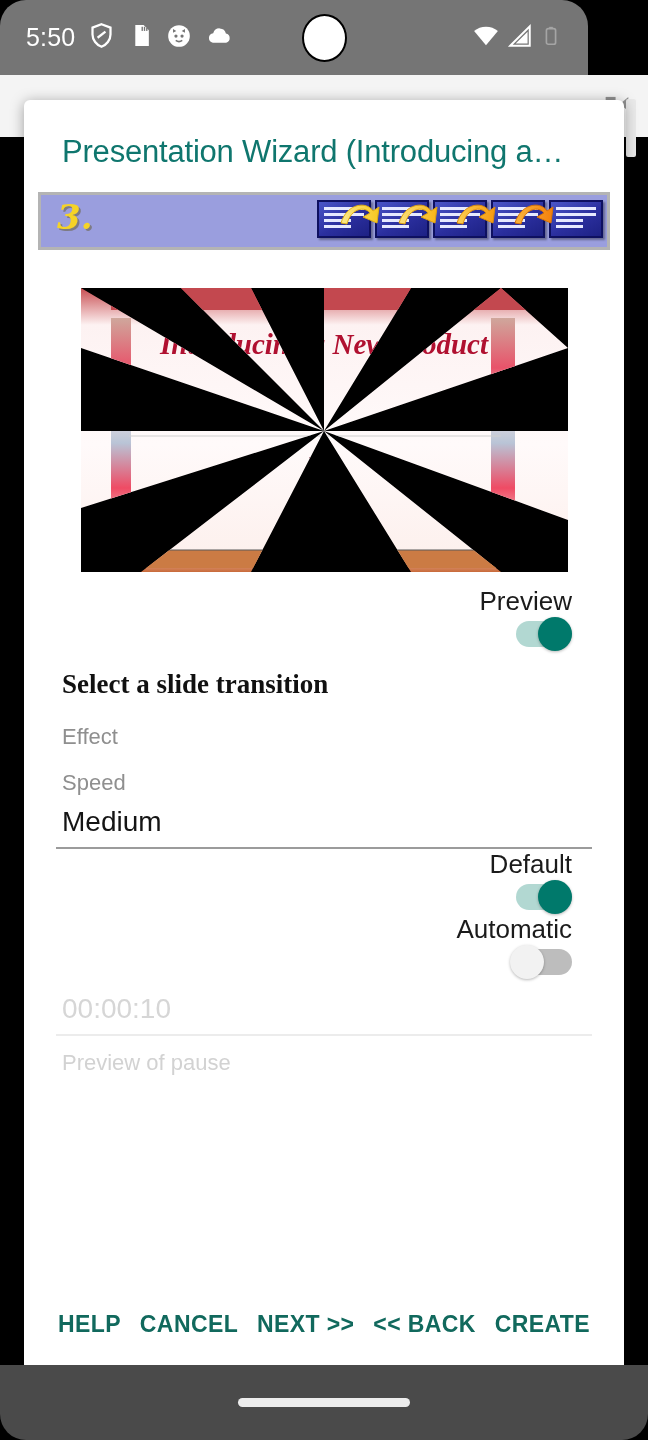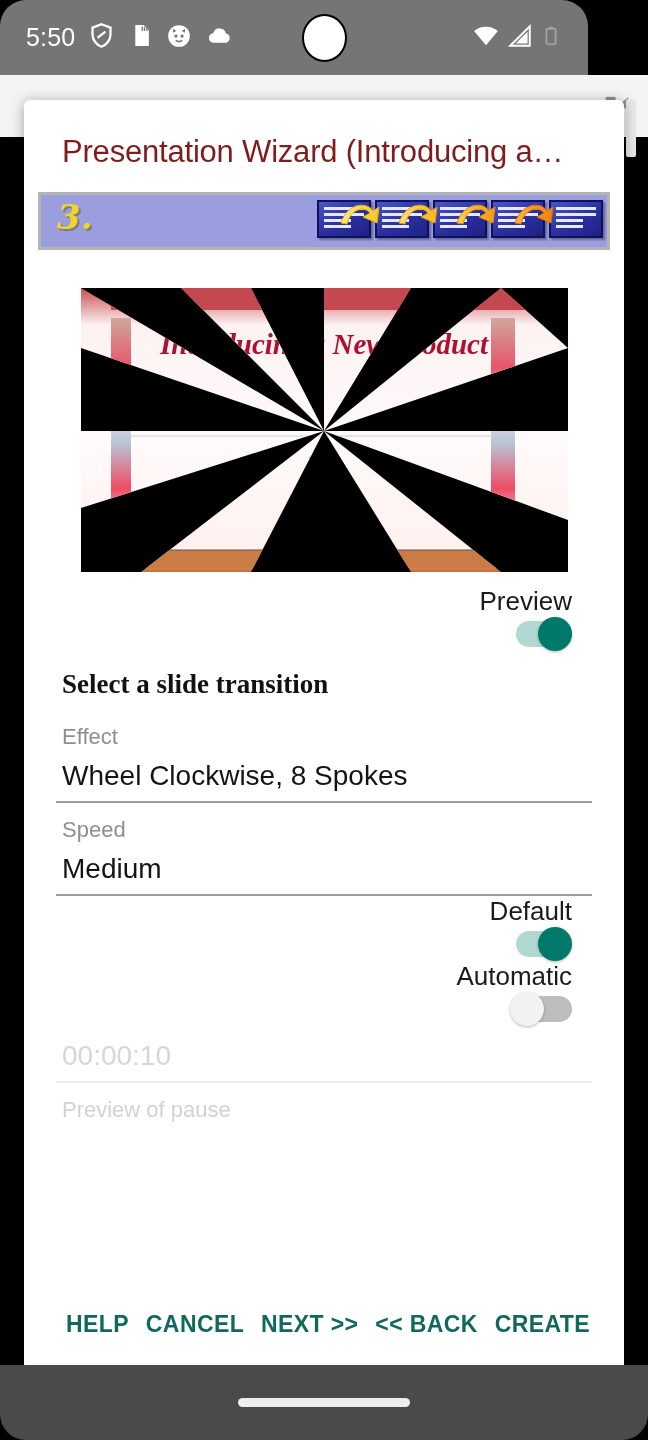--- a/index.html
+++ b/index.html
@@ -71,21 +71,21 @@
     left: 24px; top: 100px;
     width: 600px; height: 1270px;
     background: #ffffff;
     border-radius: 6px;
     z-index: 20;
     overflow: hidden;
     display: flex; flex-direction: column;
     box-shadow: 0 2px 14px rgba(0,0,0,.35);
   }
   #dlg-title {
-    font-size: 31px; color: #7f1d1d;
+    font-size: 31px; color: #0f766e;
     padding: 34px 38px 22px 38px;
     white-space: nowrap; overflow: hidden;
     letter-spacing: -.2px;
   }
   #dlg-body {
     flex: 1;
     overflow: hidden;
     position: relative;
   }
   
@@ -186,21 +186,20 @@
   }
   .toggle.on .track { background: #b2d8d2; }
   .toggle.on .thumb { right: 0; background: #00796b; }
   .toggle.off .track { background: #bdbdbd; }
   .toggle.off .thumb { left: 0; background: #f2f2f2; }
   
   #dlg-actions {
     display: flex; align-items: center; justify-content: space-between;
     padding: 14px 30px 24px 30px;
     background: #fff;
-    margin-left: 8px;
   }
   .act {
     font-size: 23px; font-weight: bold; color: #11695d;
     letter-spacing: .4px; white-space: nowrap;
     background: none; border: none; cursor: pointer;
     font-family: "Liberation Sans", sans-serif;
     padding: 8px 4px;
   }
   
   #navbar {
@@ -374,21 +373,20 @@
         <span class="toggle on">
           <span class="track"></span>
           <span class="thumb"></span>
         </span>
       </div>
 
       <div class="section-head">Select a slide transition</div>
 
       <div class="field">
         <div class="field-lbl">Effect</div>
-        <div class="field-val">Wheel Clockwise, 8 Spokes</div>
       </div>
 
       <div class="field">
         <div class="field-lbl">Speed</div>
         <div class="field-val">Medium</div>
       </div>
 
 
       <div class="row">
         <span class="row-label">Default</span>

